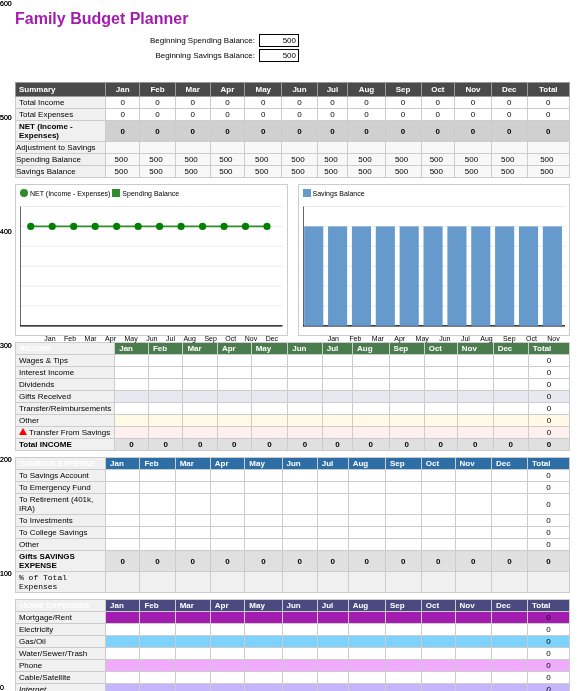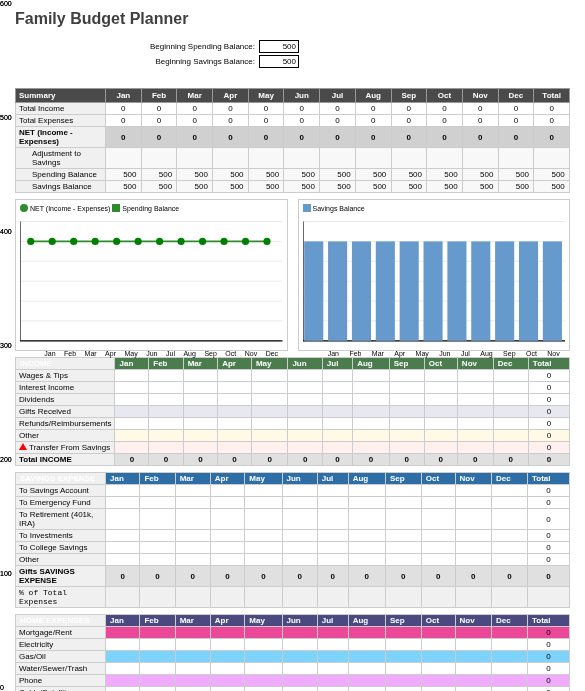--- a/index.html
+++ b/index.html
@@ -8,22 +8,22 @@
       font-size: 9px;
       background: #fff;
       width: 585px;
       min-height: 691px;
       padding: 10px 15px;
       color: #000;
     }
     h1.main-title {
       font-size: 16px;
       font-weight: bold;
-      margin-bottom: 12px;
-      color: #404040;
+      margin-bottom: 6px;
+      color: #a21caf;
     }
     .balance-section {
       margin-bottom: 20px;
     }
     .balance-row {
       display: flex;
       align-items: center;
       margin-bottom: 2px;
       margin-left: 100px;
     }
@@ -68,21 +68,21 @@
     .summary-table td.col-label, .income-table td.col-label, .savings-table td.col-label, .home-table td.col-label {
       text-align: left;
       background: #f0f0f0;
     }
     .row-net td {
       background: #d0d0d0;
       font-weight: bold;
     }
     .row-subrow td {
       background: #f8f8f8;
-      padding-left: 16px;
+      padding-left: 0;
     }
     .row-total td {
       background: #e0e0e0;
       font-weight: bold;
     }
     .row-alt td {
       background: #e8e8f0;
     }
     
     .section-header td {
@@ -513,21 +513,21 @@
         <td></td>
         <td></td>
         <td></td>
         <td></td>
         <td></td>
         <td></td>
         <td></td>
         <td>0</td>
       </tr>
       <tr>
-        <td class="col-label">Refunds/Reimbursements</td>
+        <td class="col-label">Transfer/Reimbursements</td>
         <td></td>
         <td></td>
         <td></td>
         <td></td>
         <td></td>
         <td></td>
         <td></td>
         <td></td>
         <td></td>
         <td></td>
@@ -750,21 +750,21 @@
       <td>Jul</td>
       <td>Aug</td>
       <td>Sep</td>
       <td>Oct</td>
       <td>Nov</td>
       <td>Dec</td>
       <td>Total</td>
     </tr>
   </thead>
   <tbody id="home-tbody">
-      <tr style="background: #ec4899;">
+      <tr style="background: #a21caf;">
         <td class="col-label">Mortgage/Rent</td>
         <td></td>
         <td></td>
         <td></td>
         <td></td>
         <td></td>
         <td></td>
         <td></td>
         <td></td>
         <td></td>

